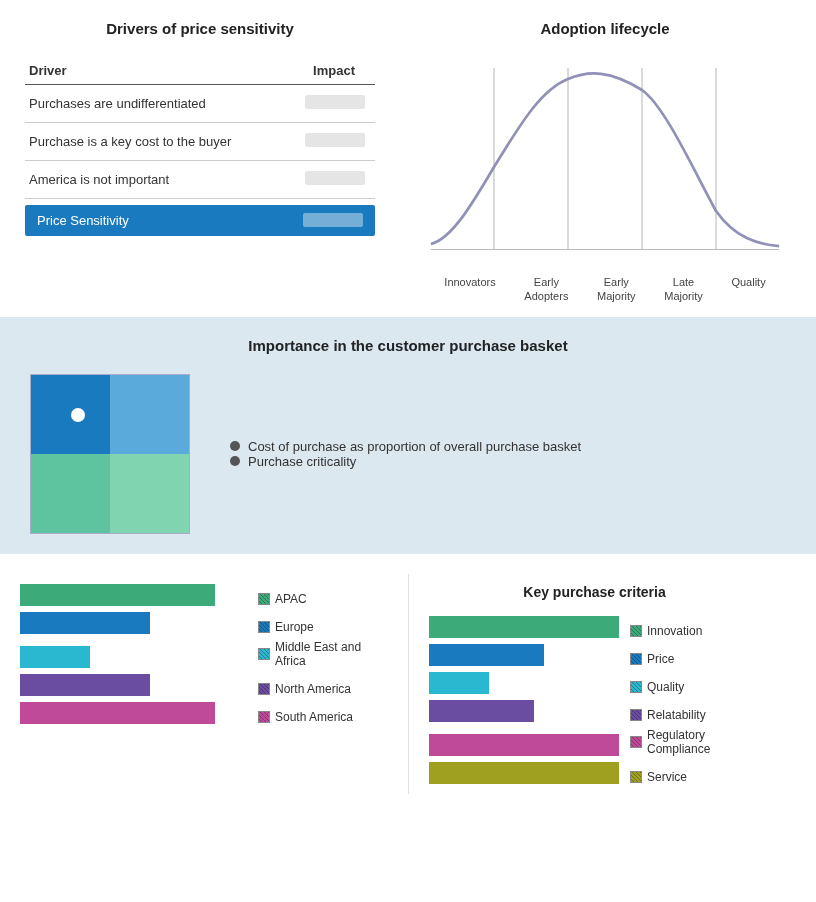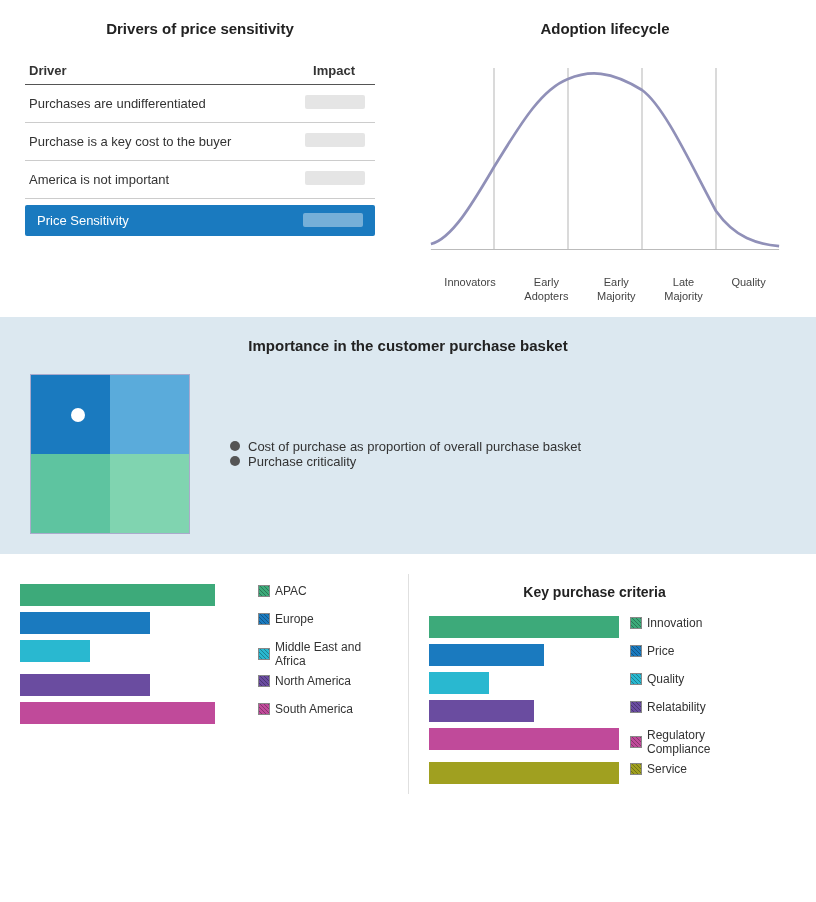--- a/index.html
+++ b/index.html
@@ -50,21 +50,21 @@
     .legend-dot { width: 10px; height: 10px; border-radius: 50%; background: #555; flex-shrink: 0; margin-top: 2px; }
 
     
     .bottom-section { display: flex; padding: 20px 0 10px 0; }
 
     .adoption-rates { width: 408px; padding: 10px 20px; }
     .key-purchase { width: 372px; padding: 10px 20px; border-left: 1px solid #e0e0e0; }
     .section-title { font-size: 14px; font-weight: 600; text-align: center; margin-bottom: 16px; color: #222; }
 
     .bar-chart { display: flex; flex-direction: column; gap: 6px; }
-    .bar-row { display: flex; align-items: flex-start; gap: 8px; }
+    .bar-row { display: flex; align-items: flex-end; gap: 8px; }
     .bar-label { font-size: 12px; color: #333; width: 130px; flex-shrink: 0; display: flex; align-items: center; gap: 5px; }
     .bar-hatch { display: inline-block; width: 12px; height: 12px; flex-shrink: 0;
       background-image: repeating-linear-gradient(45deg, #666 0, #666 1px, transparent 0, transparent 50%);
       background-size: 4px 4px; border: 1px solid #888; }
     .bar-container { flex: 1; height: 22px; background: transparent; }
     .bar-fill { height: 100%; border-radius: 0; }
   </style>
 </head>
 <body>
 

